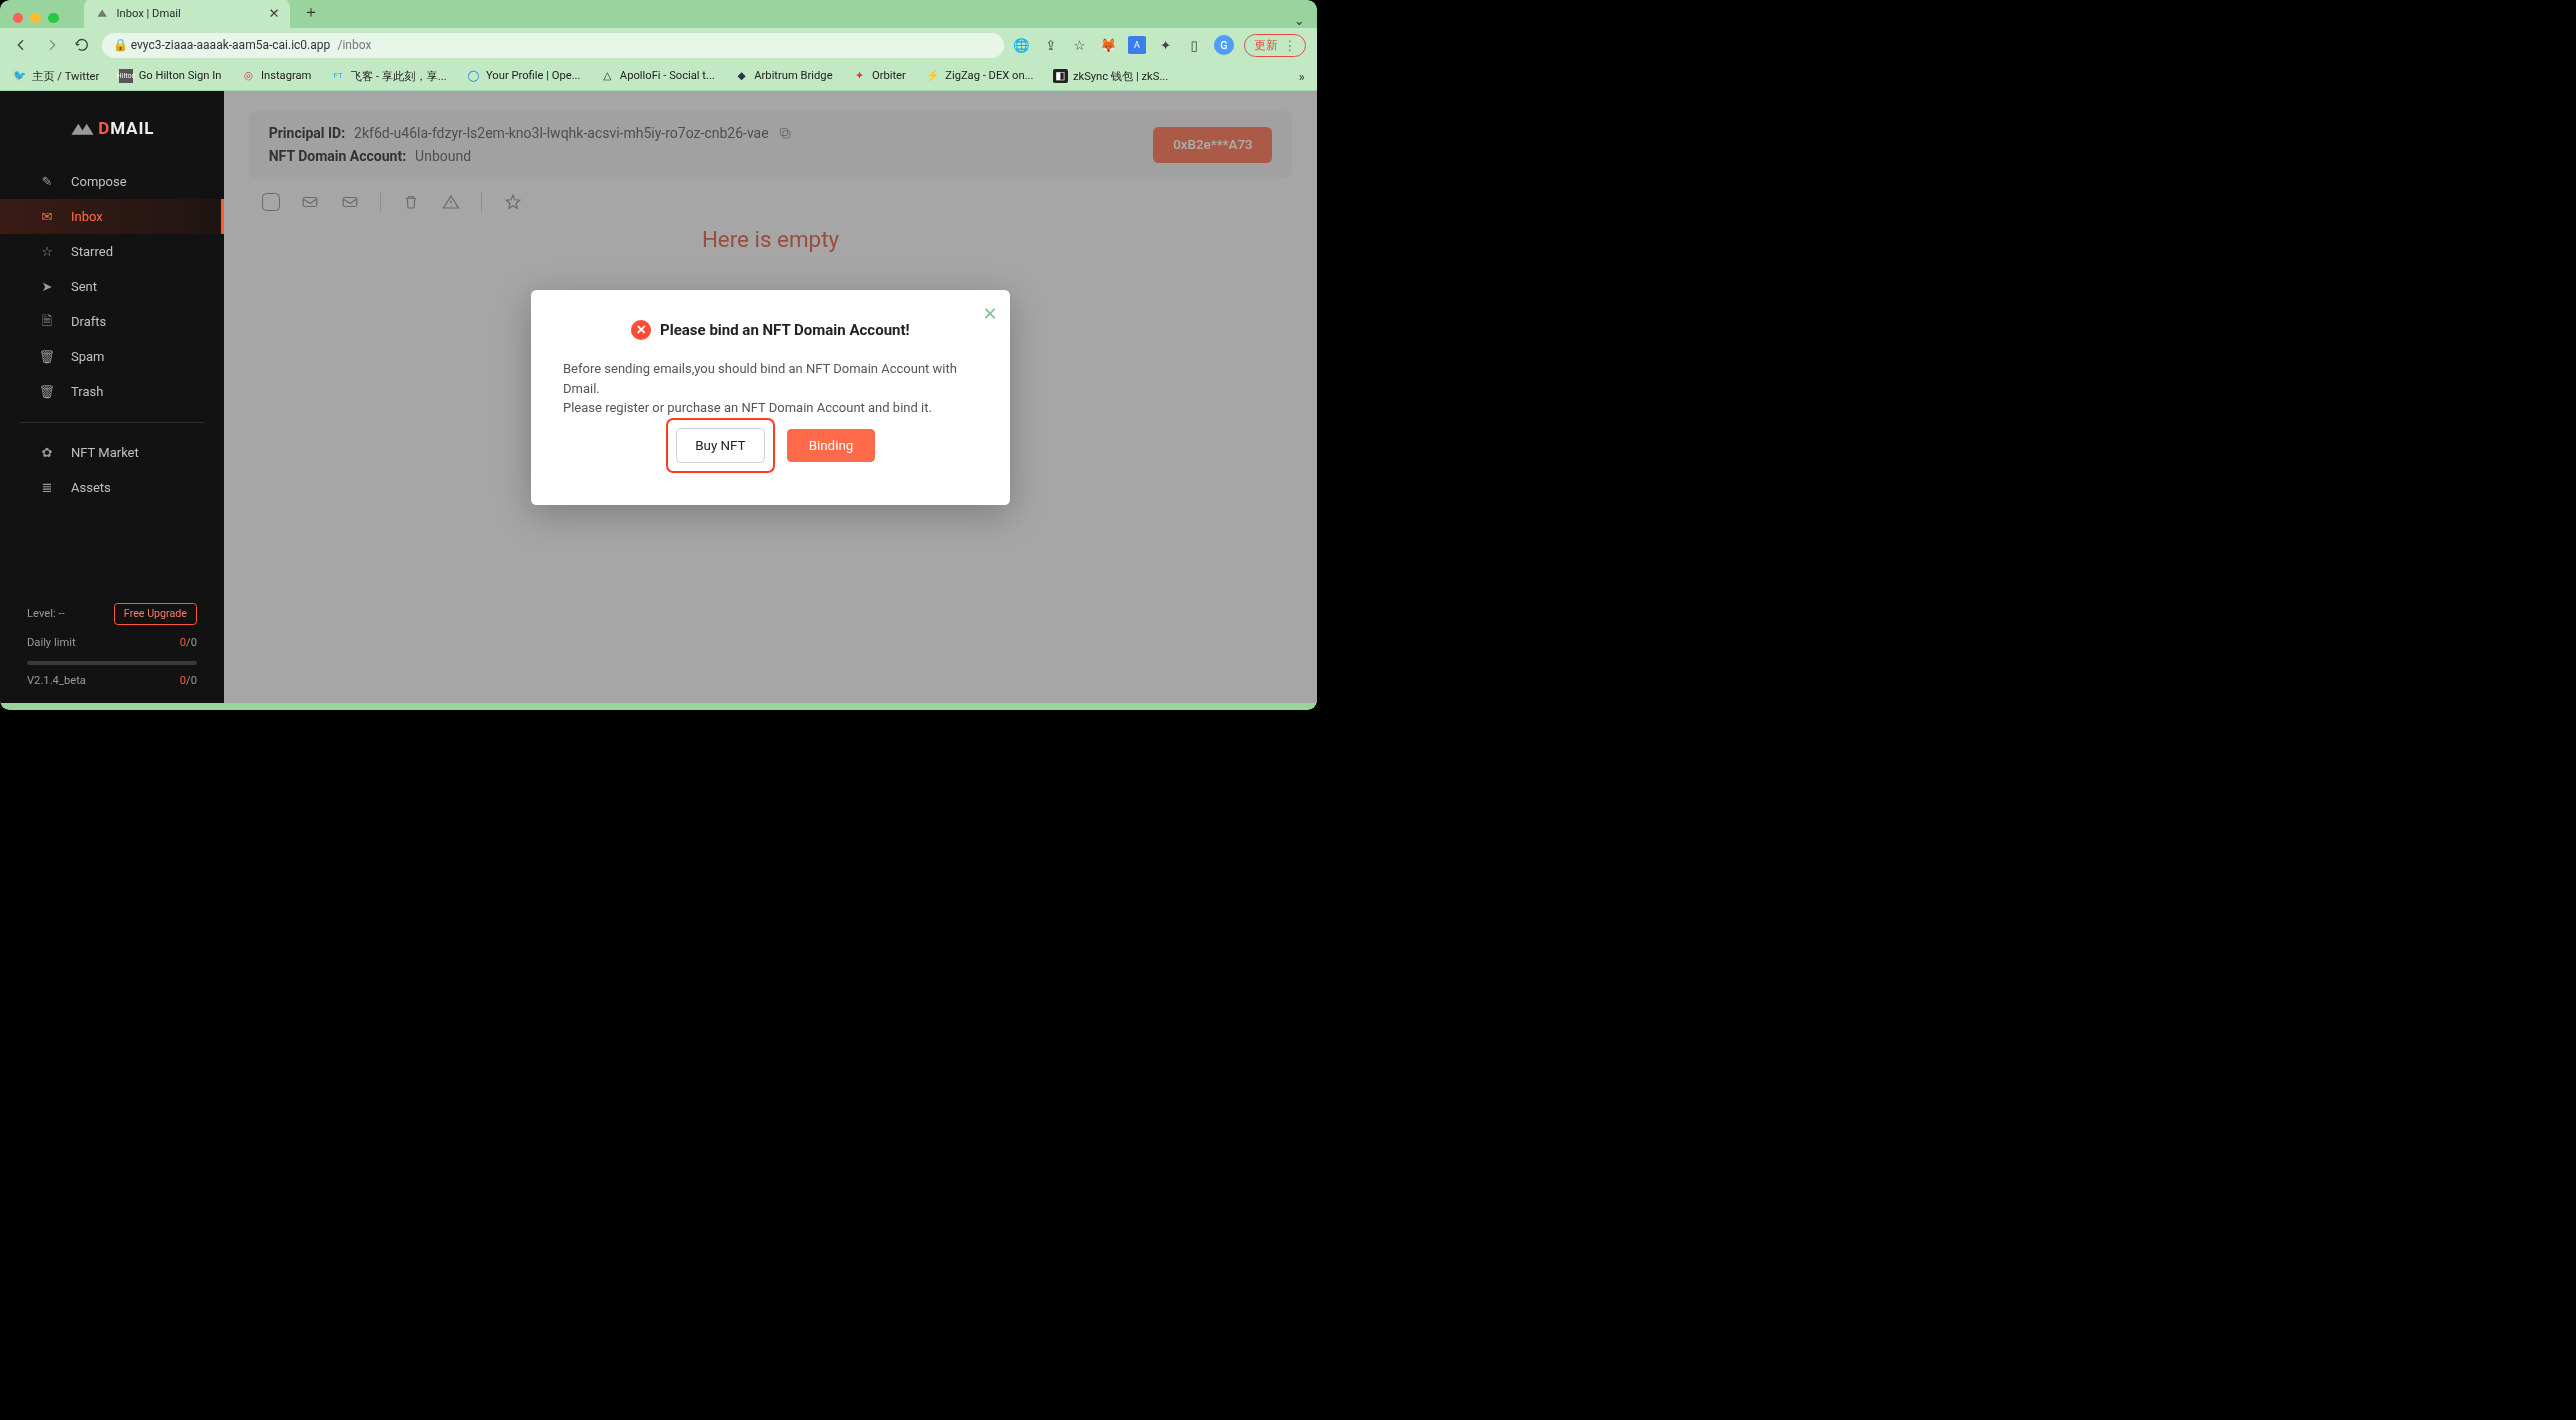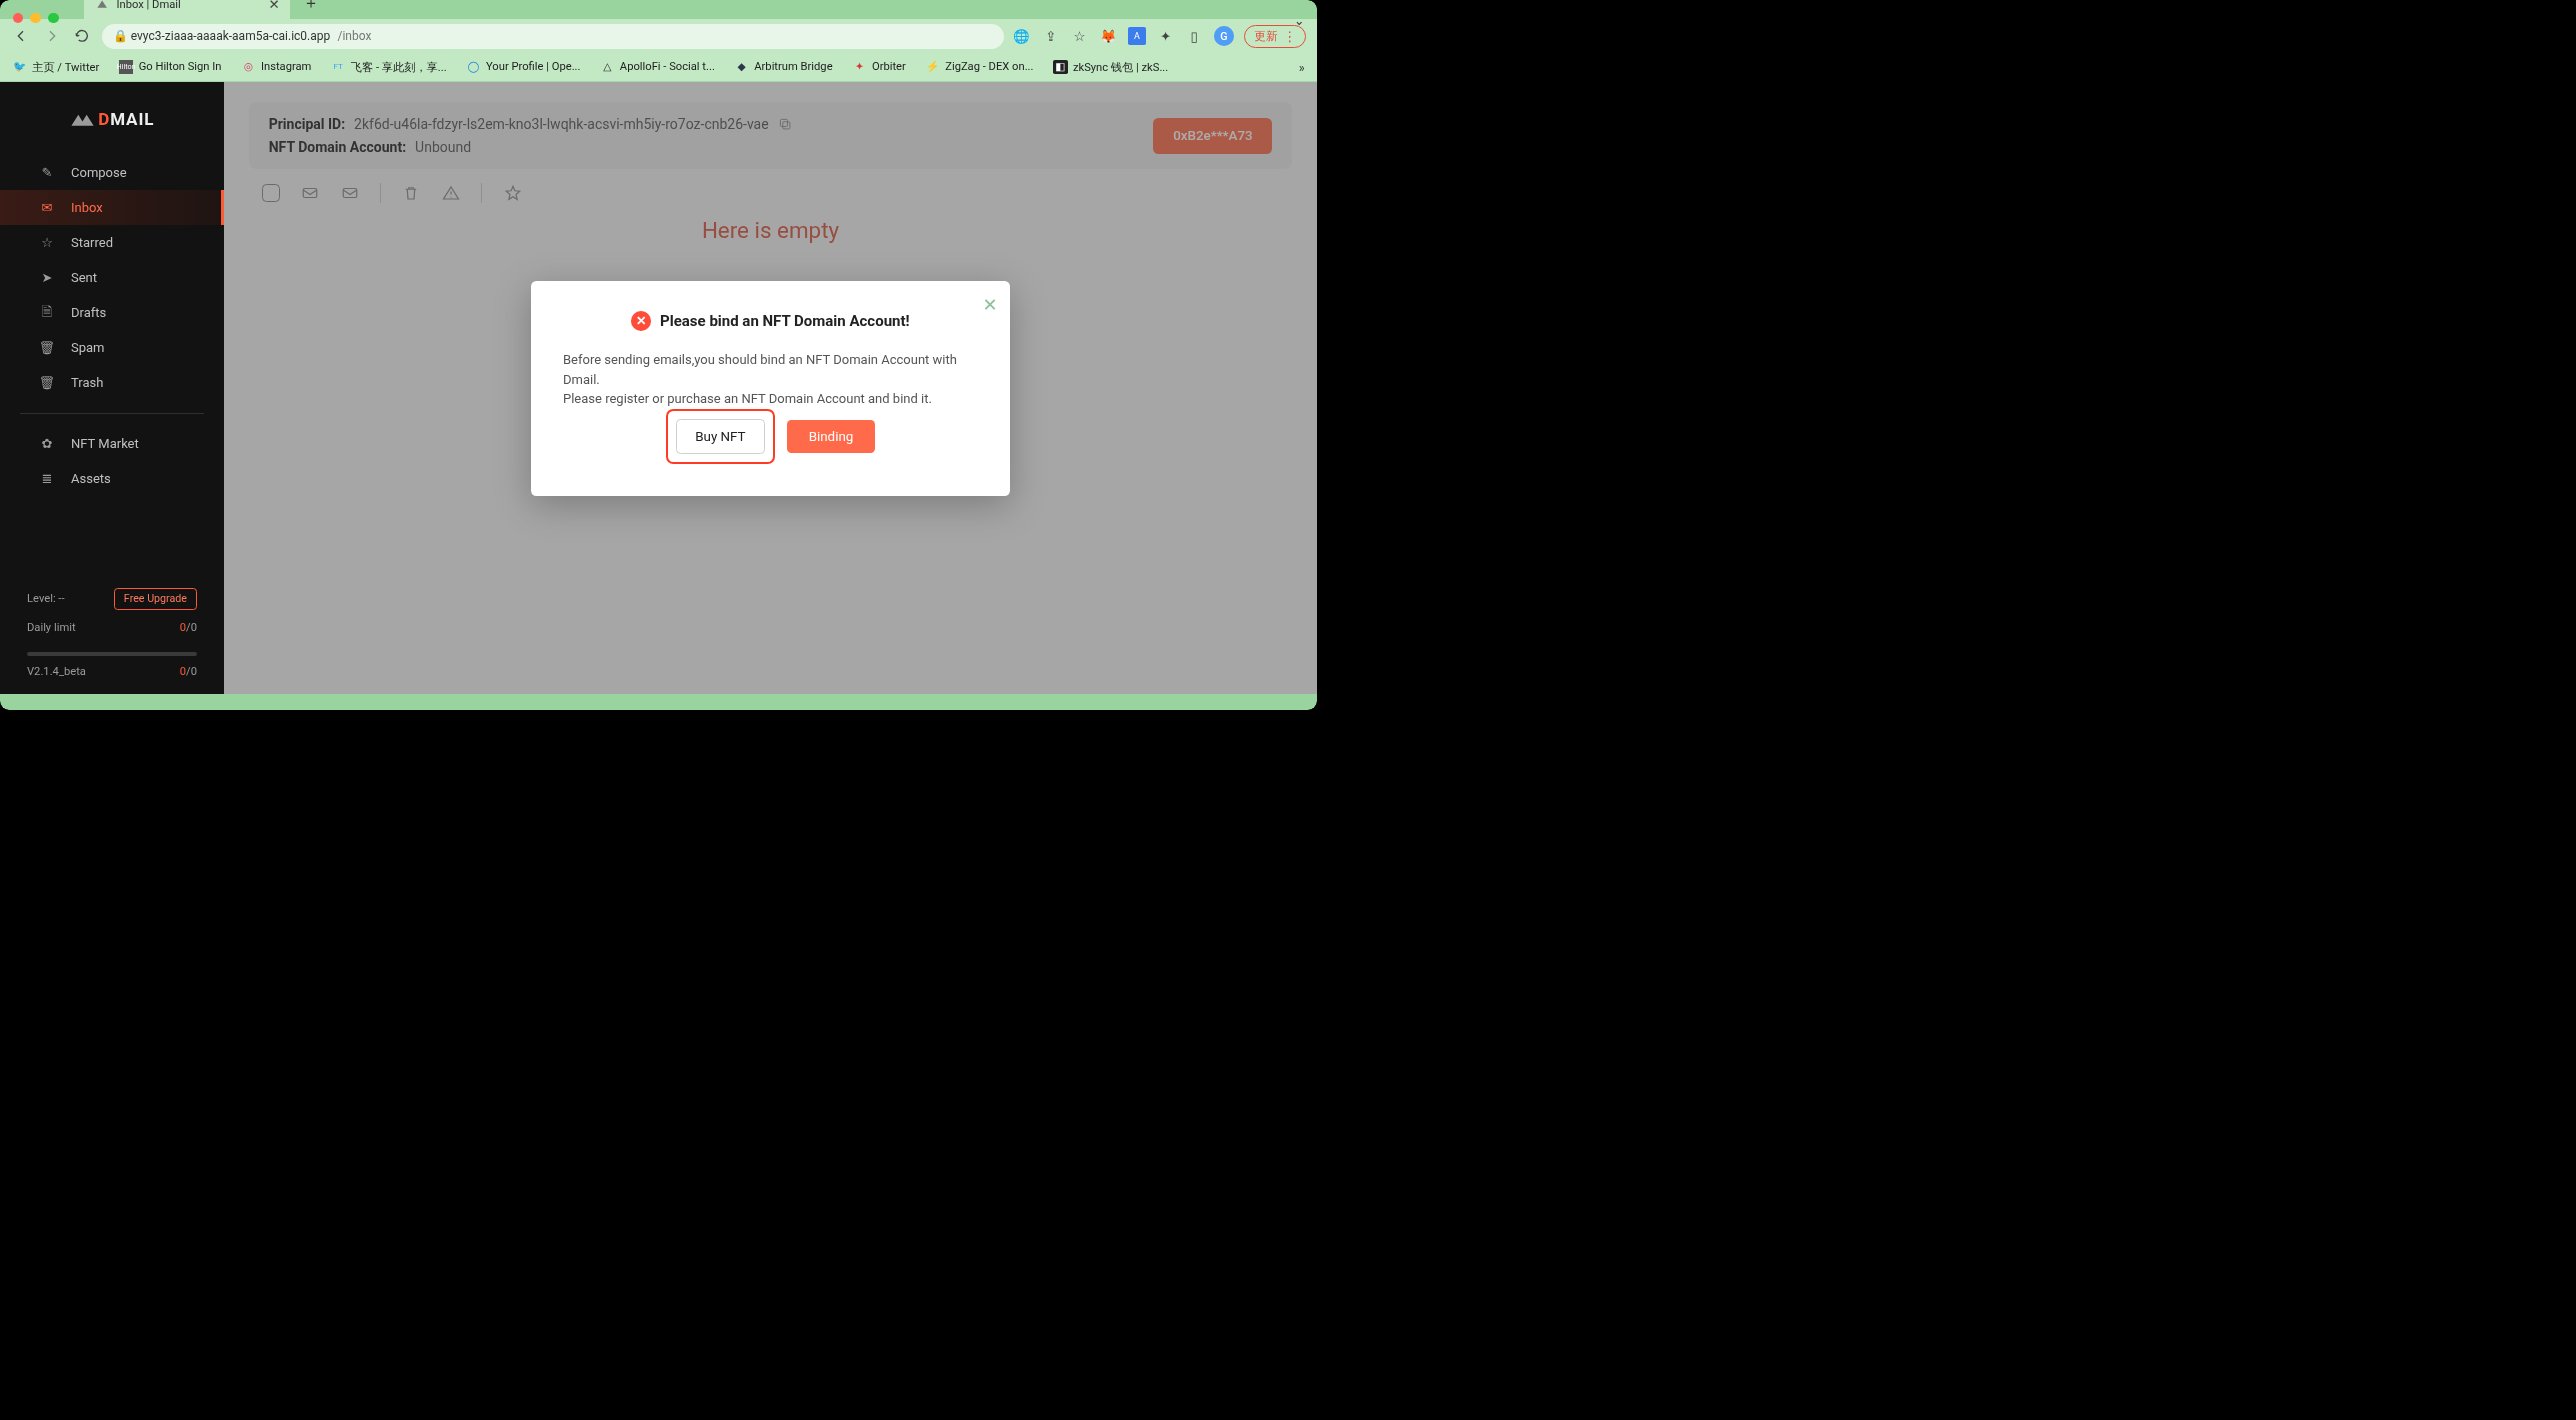--- a/index.html
+++ b/index.html
@@ -1,19 +1,19 @@
 <!DOCTYPE html>
 <html style="font-size:14.3px"><head>
 <meta charset="utf-8">
 <style>
   *{box-sizing:border-box;margin:0;padding:0;font-family:-apple-system,BlinkMacSystemFont,"Segoe UI",Roboto,Helvetica,Arial,sans-serif}
   body{width:1317px;height:710px;background:#000;overflow:hidden;border-radius:9px}
   .chrome{width:100%;height:100%;background:#99d49e;border-radius:9px;overflow:hidden;position:relative}
   
-  .tab-strip{height:19px;display:flex;align-items:flex-end;padding-left:14.3px;position:relative}
+  .tab-strip{height:28px;display:flex;align-items:flex-end;padding-left:14.3px;position:relative}
   .traffic{position:absolute;left:12.5px;top:12.5px;display:flex;gap:7.2px}
   .dot{width:10.7px;height:10.7px;border-radius:50%}
   .dot.red{background:#ff5f57}
   .dot.yellow{background:#febc2e}
   .dot.green{background:#28c840}
   .tab{margin-left:70px;height:30px;background:#c2e8c4;border-radius:9px 9px 0 0;display:flex;align-items:center;padding:0 10.7px;gap:7.2px;min-width:206px}
   .tab .fav{width:14.3px;height:14.3px;display:flex;align-items:center;justify-content:center}
   .tab .title{font-size:11.2px;color:#2c2c2c}
   .tab .close{font-size:13.4px;color:#444;margin-left:auto}
   .newtab{width:27px;height:27px;display:flex;align-items:center;justify-content:center;font-size:16px;color:#333;margin-left:7.2px;margin-bottom:1.8px}
@@ -235,21 +235,21 @@
         <div class="nav-item">
             <span class="nic">≣</span>
             <span>Assets</span>
           </div>
       </div>
       <div class="side-bottom">
         <div class="sb-row">
           <span>Level: --</span>
           <span class="upgrade">Free Upgrade</span>
         </div>
-        <div class="sb-row" style="margin-bottom:18px">
+        <div class="sb-row" style="margin-bottom:12px">
           <span>Daily limit</span>
           <span><span class="zero">0</span><span>/0</span></span>
         </div>
         <div class="bar"></div>
         <div class="sb-row" style="margin-bottom:0">
           <span>V2.1.4_beta</span>
           <span><span class="zero">0</span><span>/0</span></span>
         </div>
       </div>
     </div>

